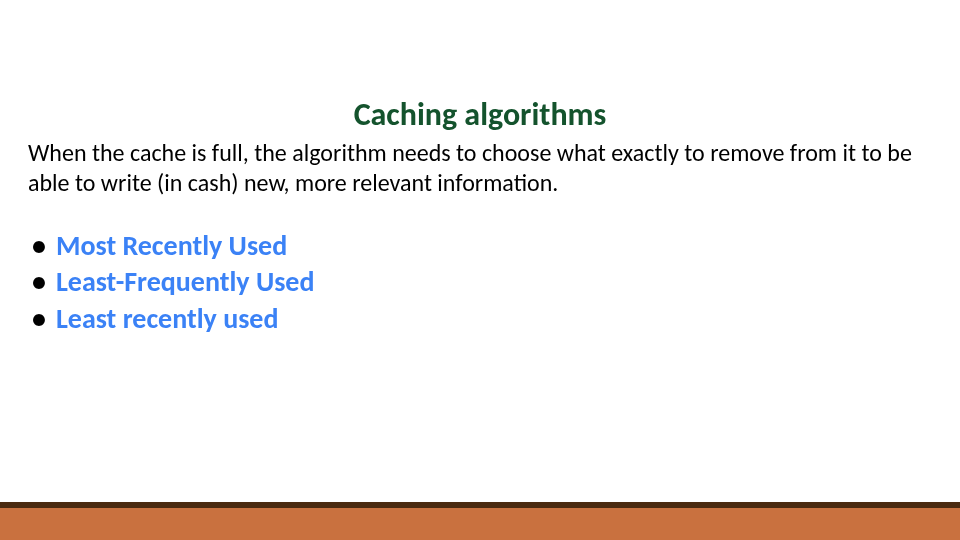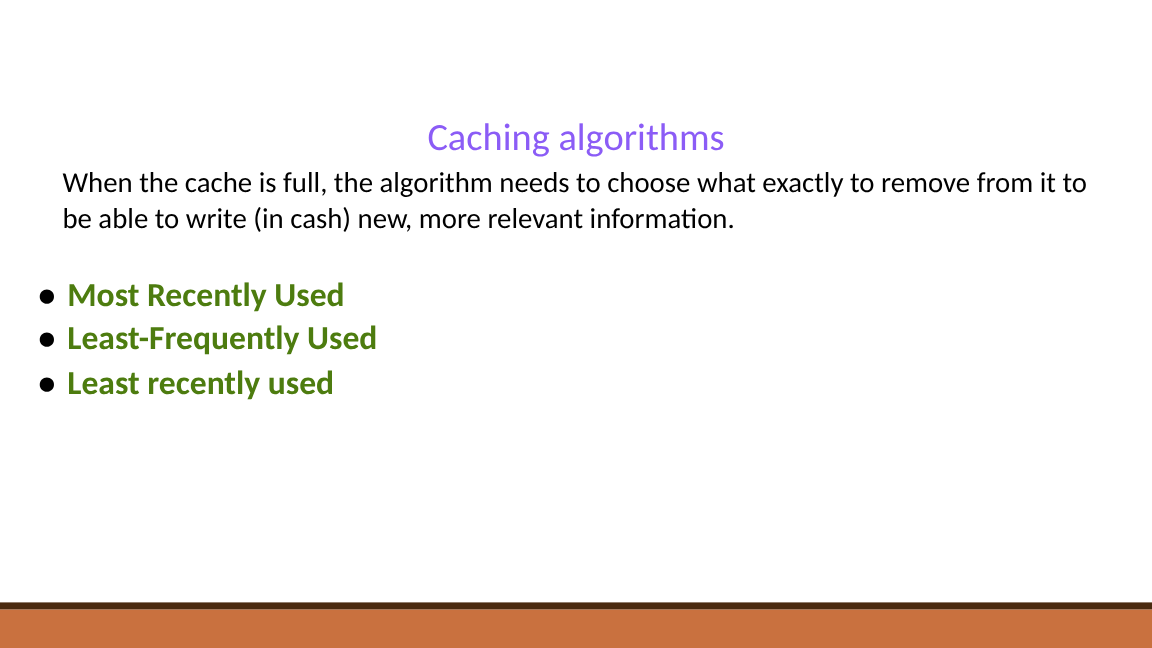--- a/index.html
+++ b/index.html
@@ -13,40 +13,39 @@
       background: #ffffff;
       font-family: Calibri, 'Segoe UI', Arial, sans-serif;
       position: relative;
       overflow: hidden;
     }
     .slide-content {
       padding: 95px 28px 0 28px;
     }
     .title {
       text-align: center;
-      font-weight: normal;
+      font-weight: bold;
       font-size: 32px;
-      color: #8b5cf6;
+      color: #14532d;
       margin-bottom: 4px;
     }
     .description {
       font-size: 24px;
       color: #000;
       line-height: 1.25;
       margin-bottom: 30px;
-      margin-left: 24px;
     }
     .bullet-list {
       list-style: none;
       padding-left: 4px;
     }
     .bullet-list li {
       font-size: 28px;
       font-weight: bold;
-      color: #4d7c0f;
+      color: #3b82f6;
       line-height: 1.3;
       position: relative;
       padding-left: 24px;
     }
     .bullet-list li::before {
       content: "•";
       position: absolute;
       left: 0;
       font-size: 28px;
       color: #000;

